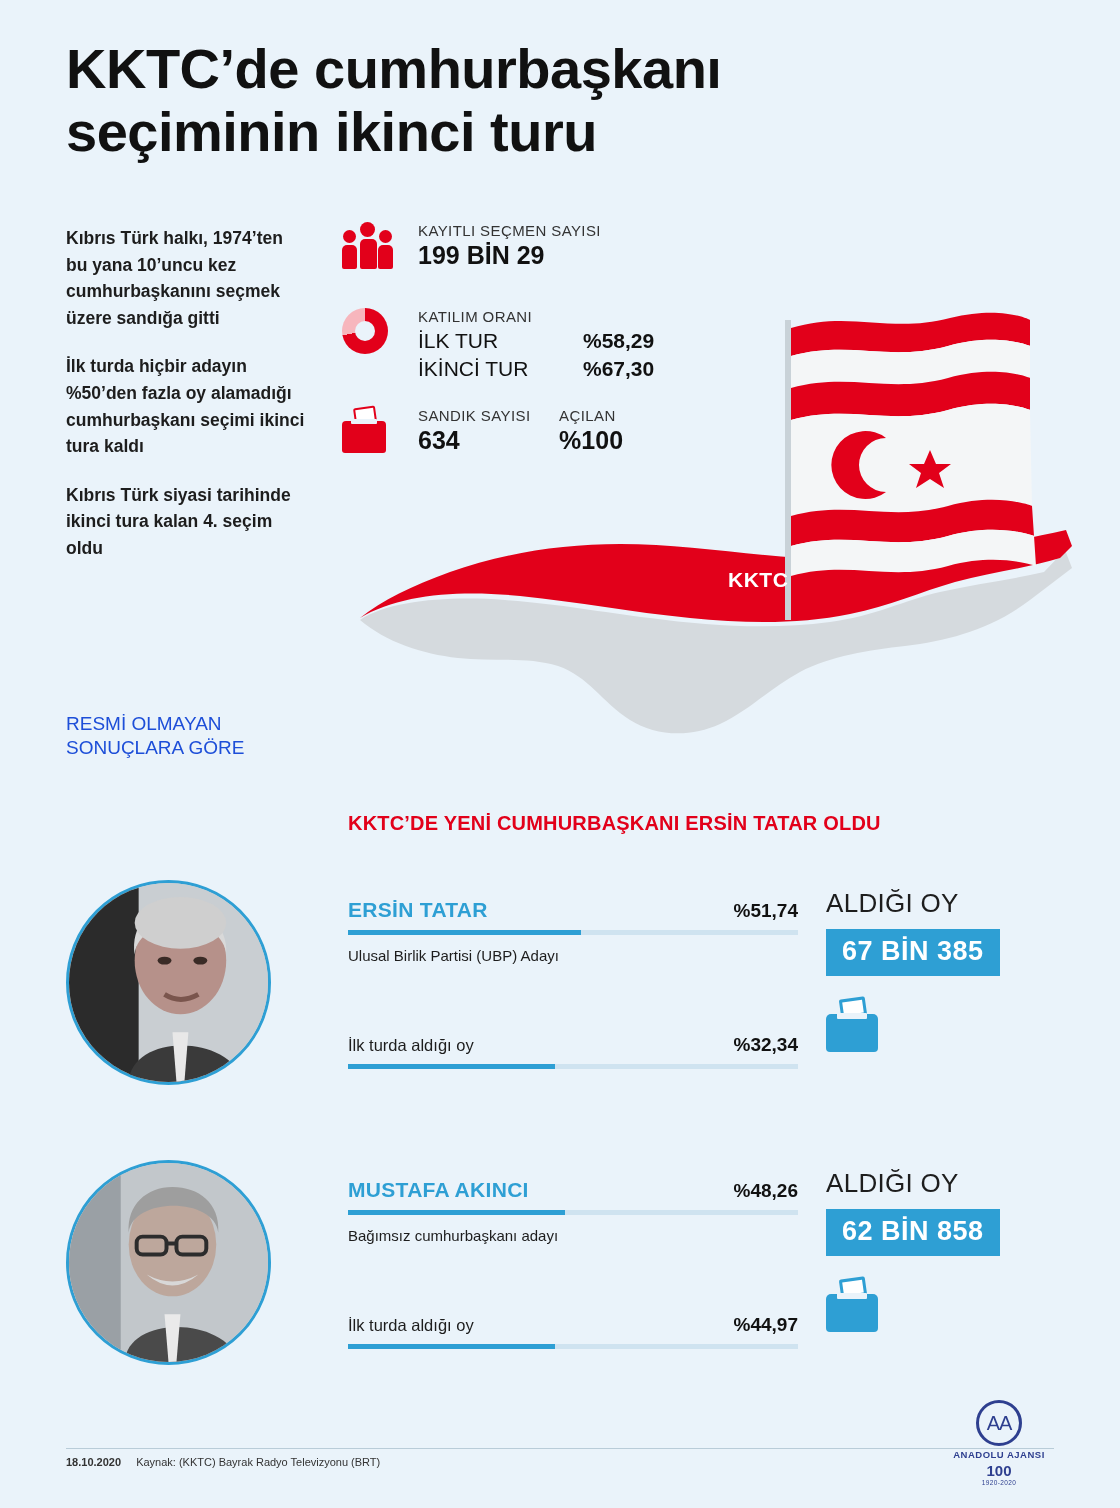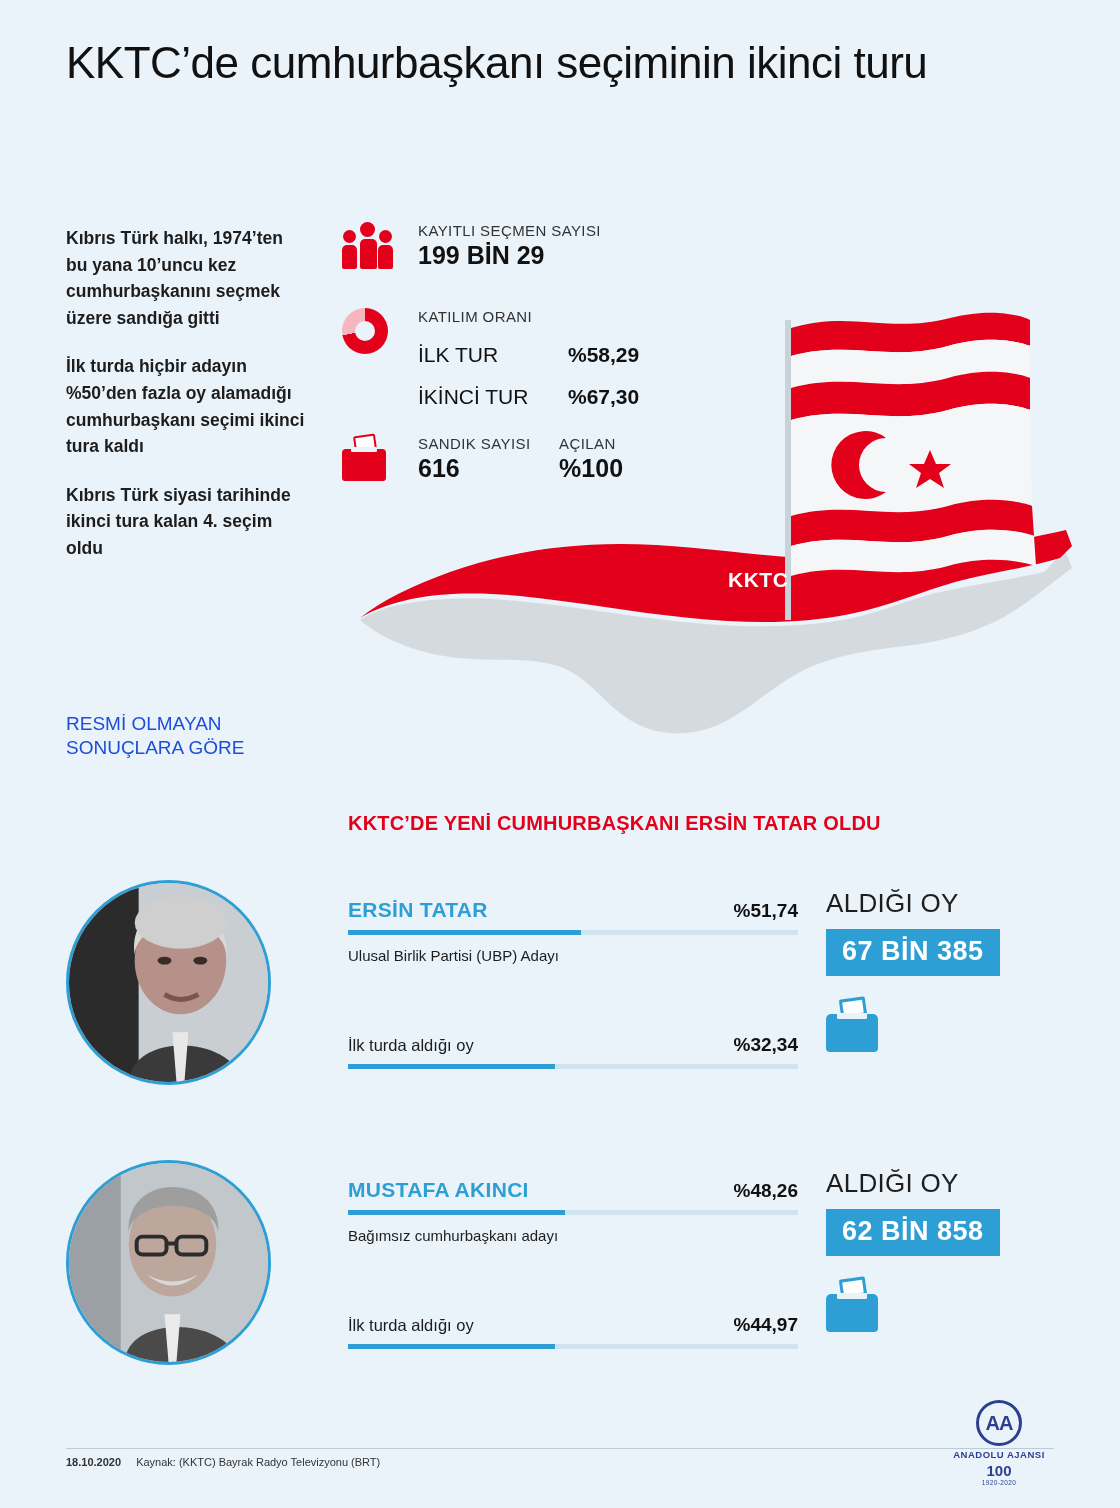--- a/index.html
+++ b/index.html
@@ -10,22 +10,22 @@
     color: #1a1a1a;
     position: relative;
     overflow: hidden;
   }
   .page { position: relative; width: 1120px; height: 1508px; }
 
   
   .title {
     position: absolute;
     left: 66px; top: 38px; width: 900px;
-    font-size: 44px;
-    font-weight: normal;
+    font-size: 56px;
+    font-weight: bold;
     line-height: 1.12;
     letter-spacing: -0.5px;
     color: #111;
   }
 
   
   .lead {
     position: absolute;
     left: 66px; top: 225px; width: 240px;
     font-size: 17.5px; line-height: 1.52; font-weight: bold; color: #1d1d1d;
@@ -47,21 +47,21 @@
 
   .stat-body { margin-left: 76px; }
 
   .stat-label {
     font-size: 15px; letter-spacing: 0.4px; color: #333; font-weight: 400;
     text-transform: uppercase;
   }
   .stat-value { font-size: 25px; font-weight: bold; color: #111; margin-top: 2px; }
 
   .katilim { margin-top: 28px; }
-  .turn-row { display: flex; align-items: baseline; margin-top: 18px; }
+  .turn-row { display: flex; align-items: baseline; margin-top: 4px; gap: 15px; }
   .turn-name { font-size: 21px; color: #111; width: 150px; }
   .turn-val { font-size: 21px; font-weight: bold; color: #111; }
 
   .sandik { margin-top: 26px; }
   .sandik-cols { display: flex; }
   .sandik-col1 { width: 158px; }
   .sandik-col2 { width: 160px; }
 
   
   .people { display: flex; align-items: flex-end; gap: 3px; }
@@ -164,21 +164,21 @@
     position: absolute; left: 66px; top: 1448px; width: 988px; height: 1px; background: #b9ccd8;
   }
   .foot-text {
     position: absolute; left: 66px; top: 1456px;
     font-size: 11px; color: #333;
   }
   .foot-date { font-weight: bold; margin-right: 12px; }
   .logo { position: absolute; right: 66px; top: 1400px; width: 110px; text-align: center; }
   .logo-mark {
     width: 46px; height: 46px; border-radius: 50%; border: 3px solid #2e3f8f;
-    margin: 0 auto; color: #2e3f8f; font-weight: bold; font-size: 20px;
+    margin: 0 auto; color: #2e3f8f; font-weight: normal; font-size: 20px;
     line-height: 40px; letter-spacing: -1px;
   }
   .logo-txt { font-size: 9.5px; color: #2e3f8f; font-weight: bold; margin-top: 3px; letter-spacing: 0.5px; }
   .logo-100 { font-size: 15px; color: #2e3f8f; font-weight: bold; margin-top: 2px; }
   .logo-sub { font-size: 6.5px; color: #2e3f8f; letter-spacing: 0.4px; }
 </style>
 </head>
 <body>
 
 <div class="page">
@@ -240,21 +240,21 @@
         <div class="ballot">
           <div class="paper"></div>
           <div class="box"></div>
           <div class="slot"></div>
         </div>
       </div>
       <div class="stat-body">
         <div class="sandik-cols">
           <div class="sandik-col1">
             <div class="stat-label">SANDIK SAYISI</div>
-            <div class="stat-value">616</div>
+            <div class="stat-value">634</div>
           </div>
           <div class="sandik-col2">
             <div class="stat-label">AÇILAN</div>
             <div class="stat-value">%100</div>
           </div>
         </div>
       </div>
     </div>
   </div>
 

